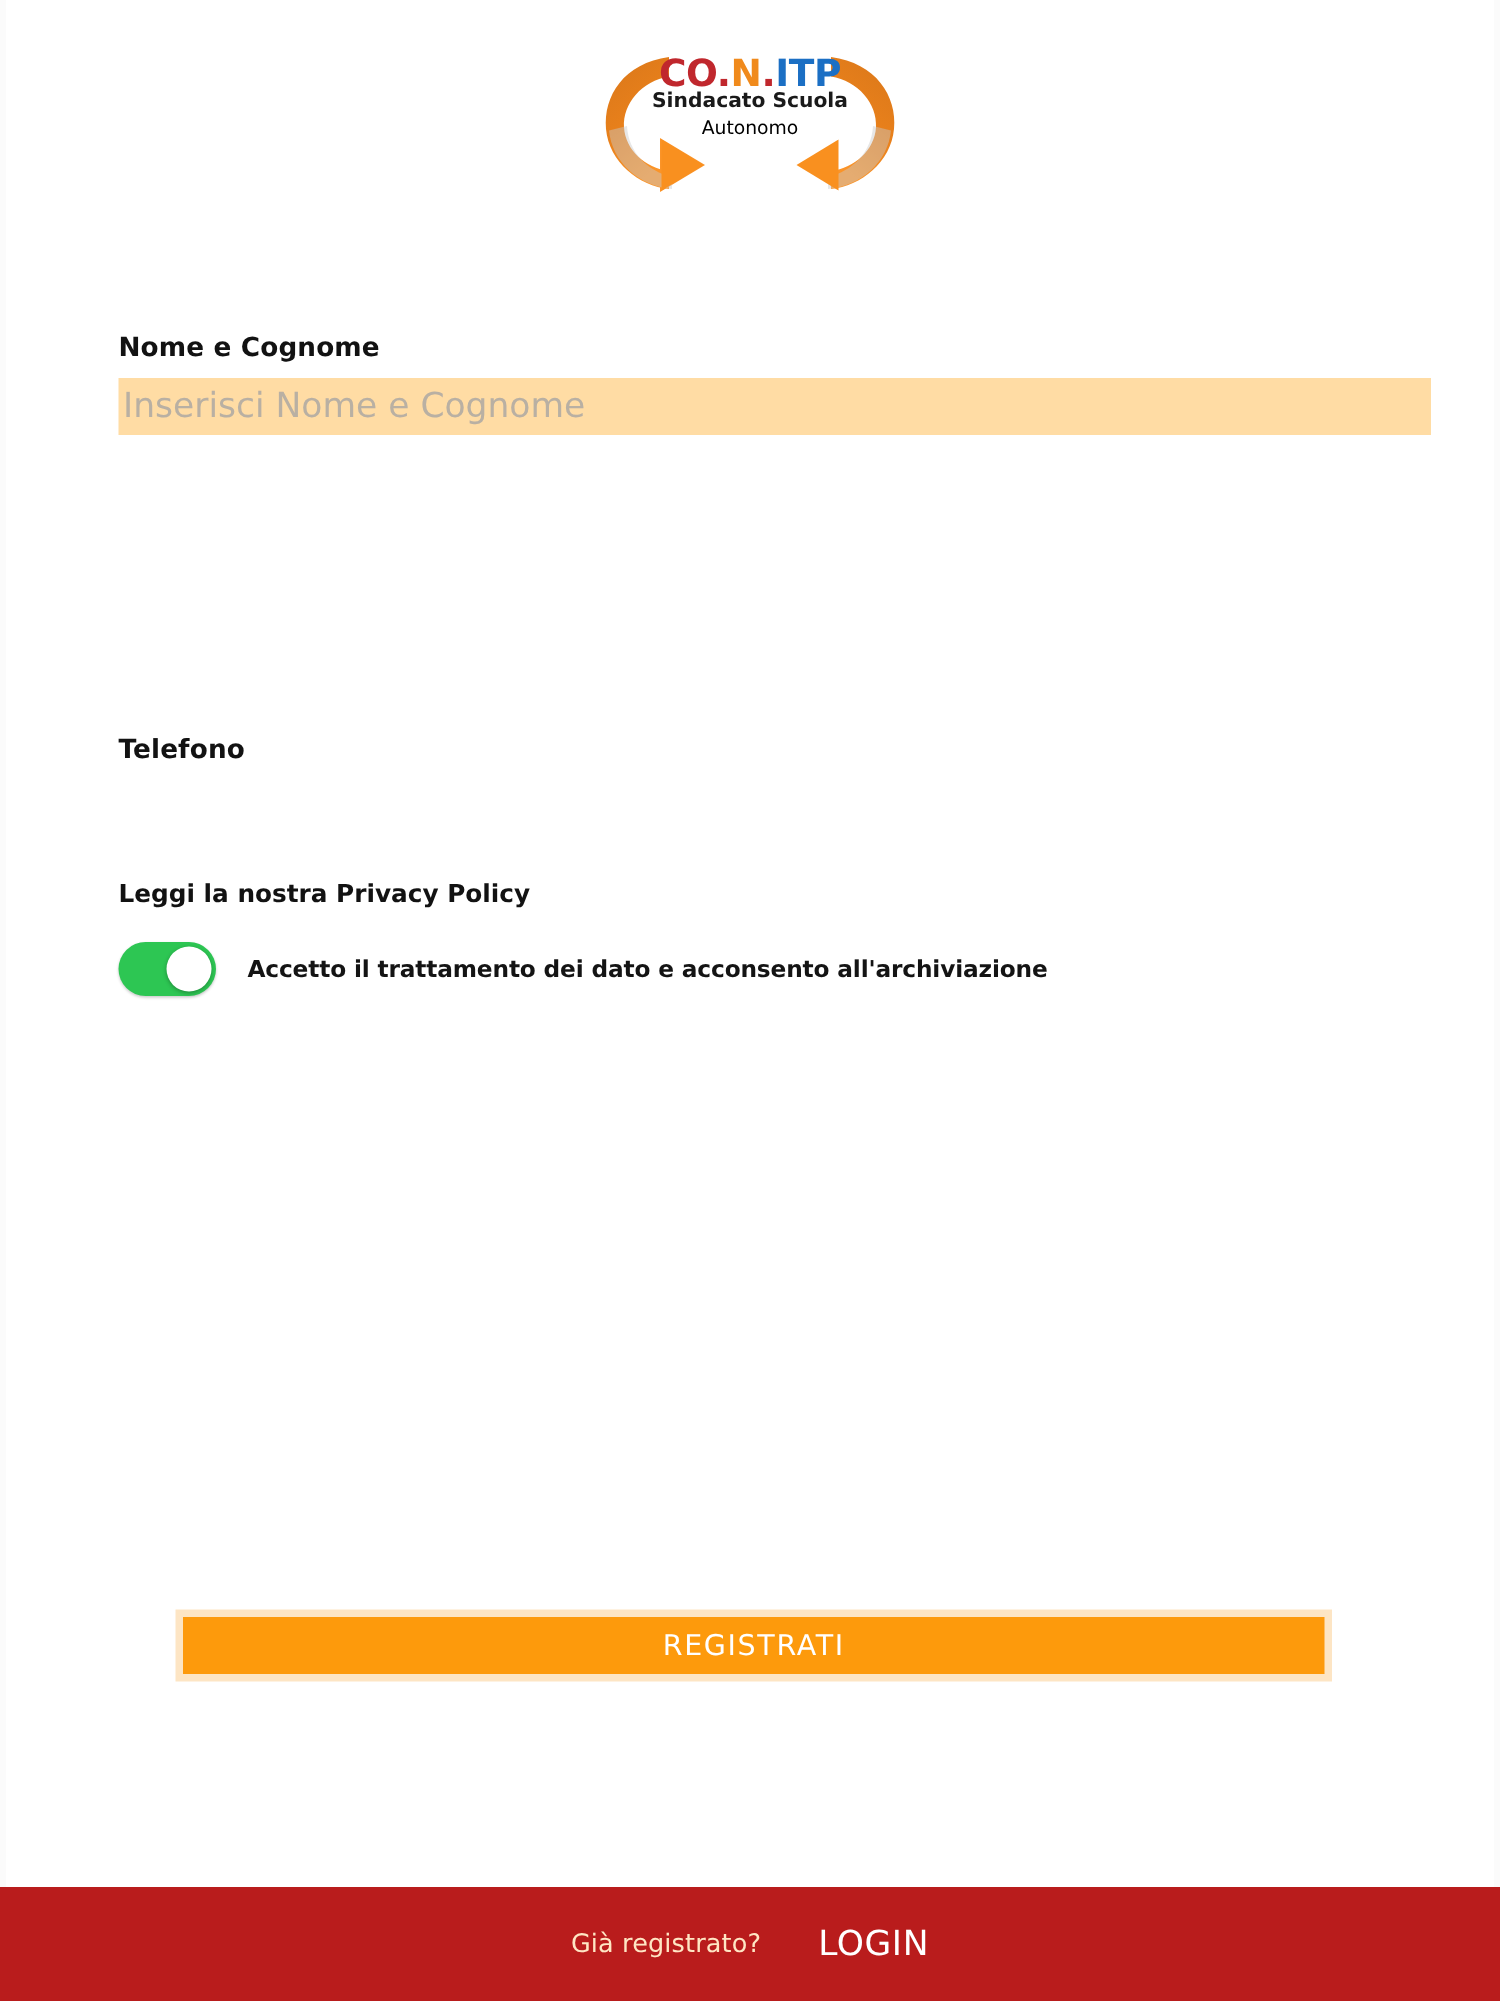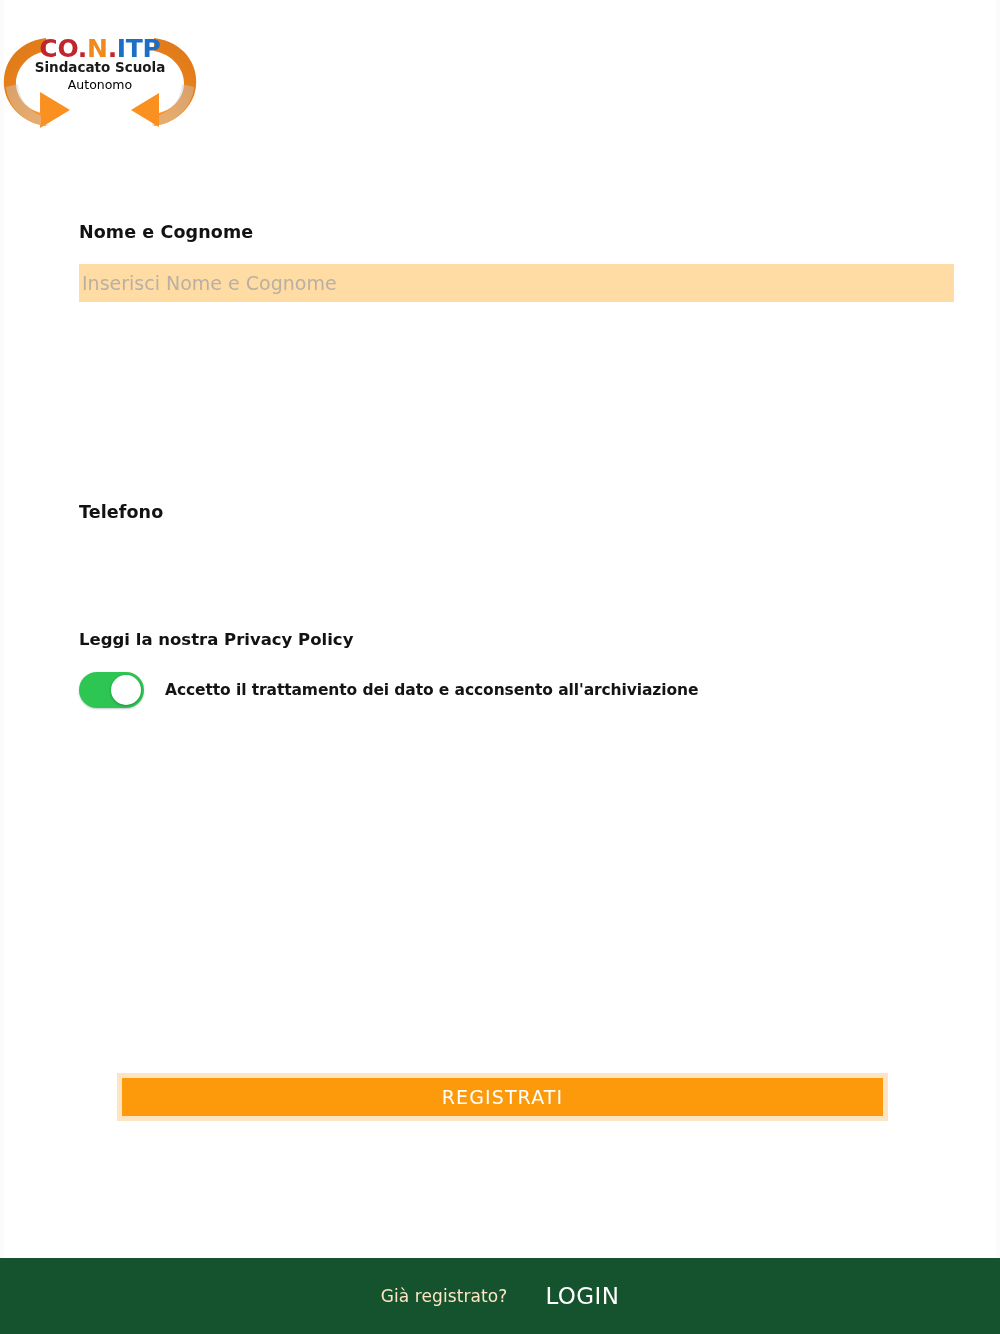--- a/index.html
+++ b/index.html
@@ -28,20 +28,21 @@
   .edge-strip.right { right: 0; }
 
   
   .logo-area {
     position: absolute;
     left: 0; right: 0;
     top: 26px;
     height: 108px;
     display: flex;
     align-items: center;
+    justify-content: center;
   }
   .logo {
     position: relative;
     width: 200px;
     height: 108px;
   }
   .logo-arrow {
     position: absolute;
     top: 6px;
     width: 72px;
@@ -93,44 +94,43 @@
   .field-label {
     font-size: 17.5px;
     font-weight: bold;
     color: #121212;
     letter-spacing: 0.1px;
   }
   .field-input {
     display: block;
     width: 875px;
     height: 38px;
-    margin-top: 22px;
+    margin-top: 10px;
     background: #ffdca4;
     border: none;
     outline: none;
     padding: 0 0 0 3px;
     font-family: "DejaVu Sans", "Liberation Sans", sans-serif;
-    font-size: 19px;
+    font-size: 23px;
     color: #3a3a3a;
   }
   .field-input::placeholder {
     color: #b9b0a3;
     opacity: 1;
   }
 
   .gap-1 { height: 97px; }
   .gap-2 { height: 103px; }
   .gap-3 { height: 76px; }
 
   
   .privacy-title {
     font-size: 16.5px;
     font-weight: bold;
     color: #121212;
-    margin-top: 32px;
   }
   .consent-row {
     margin-top: 23px;
     display: flex;
     align-items: center;
   }
   .toggle {
     position: relative;
     width: 65px;
     height: 36px;
@@ -180,21 +180,21 @@
     letter-spacing: 1.1px;
     color: #ffffff;
   }
 
   
   .footer {
     position: absolute;
     left: 0; right: 0;
     bottom: 0;
     height: 76px;
-    background: #14532d;
+    background: #b91c1c;
     display: flex;
     align-items: center;
     justify-content: center;
     gap: 38px;
   }
   .footer-question {
     font-size: 17px;
     color: #ffe6c4;
     letter-spacing: 0.1px;
   }

